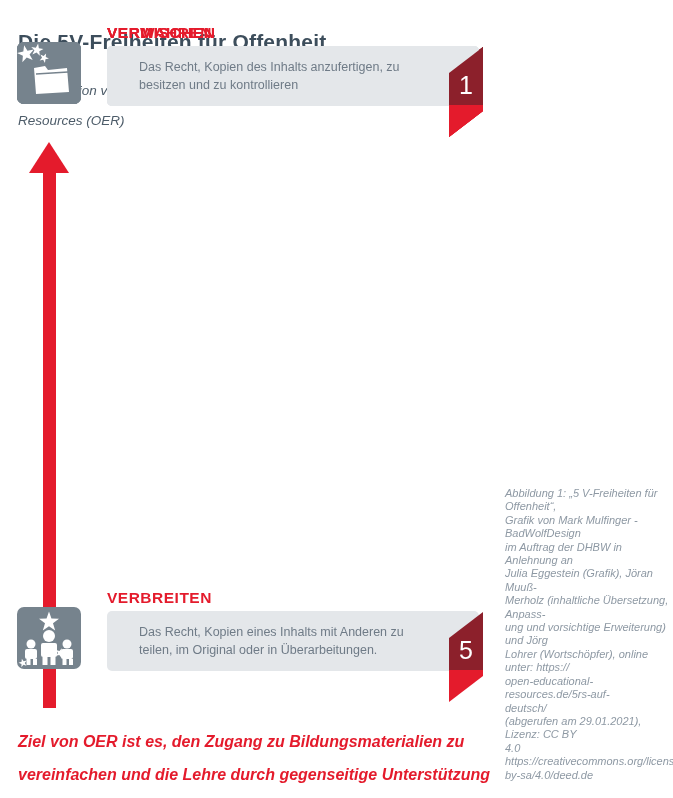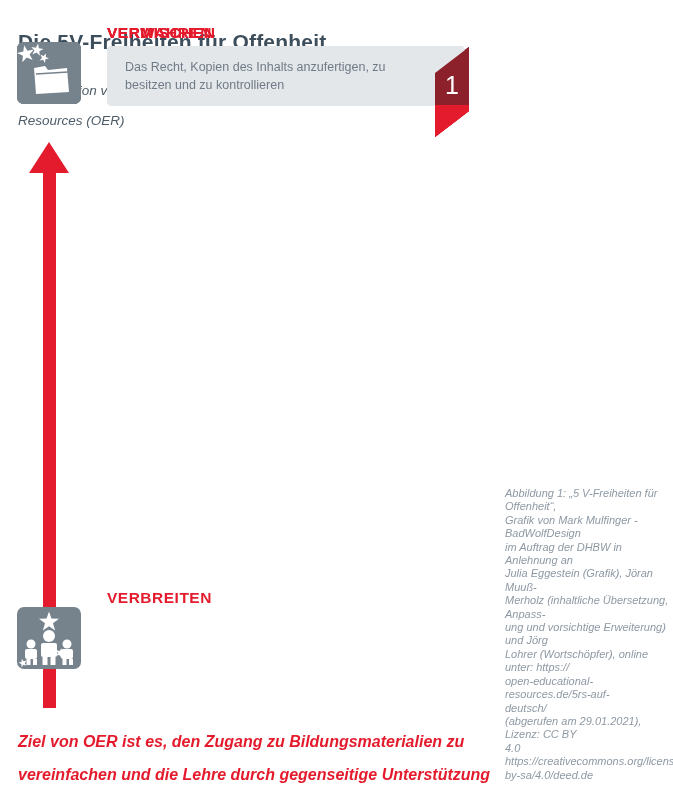--- a/index.html
+++ b/index.html
@@ -45,21 +45,21 @@
   .section:nth-of-type(4){top:460px;}
   .section:nth-of-type(5){top:565px;text-decoration:underline;}
   .freedom-icon{position:absolute;left:16px;top:17px;width:66px;height:64px;}
   .freedom-title{
     position:absolute;left:107px;top:0;width:360px;
     font-size:15.5px;font-weight:bold;color:var(--accent_red);letter-spacing:.5px;
   }
   .freedom-box{
     position:absolute;left:107px;top:22px;width:358px;height:60px;
     background:var(--box_gray);border-radius:5px;
-    display:flex;align-items:center;
+    display:flex;align-items:center;padding-left:14px;
   }
   .freedom-desc{
     padding:0 58px 0 18px;font-size:12.5px;line-height:18px;color:var(--body_text);
   }
   .ribbon{
     position:absolute;right:-4px;top:1px;width:34px;height:90px;
     background:linear-gradient(to bottom, var(--dark_red) 0 58px, var(--accent_red) 58px);
     clip-path:polygon(100% 0%, 100% 71%, 0% 100%, 0% 29%);
   }
   .ribbon-number{
@@ -102,20 +102,26 @@
       <rect x="10.5" y="53" width="4" height="6" fill="#fff"></rect>
       <rect x="17" y="53" width="4" height="6" fill="#fff"></rect>
       <circle cx="51" cy="38" r="4.5" fill="#fff"></circle>
       <rect x="45" y="43" width="12" height="10" rx="2" fill="#fff"></rect>
       <rect x="46.5" y="53" width="4" height="6" fill="#fff"></rect>
       <rect x="53" y="53" width="4" height="6" fill="#fff"></rect>
       <path d="M0,-10 L2.35,-3.24 L9.51,-3.09 L3.8,1.24 L5.88,8.09 L0,4 L-5.88,8.09 L-3.8,1.24 L-9.51,-3.09 L-2.35,-3.24 Z" transform="translate(7,57) scale(0.45) rotate(-15)" fill="#fff"></path>
       <path d="M0,-10 L2.35,-3.24 L9.51,-3.09 L3.8,1.24 L5.88,8.09 L0,4 L-5.88,8.09 L-3.8,1.24 L-9.51,-3.09 L-2.35,-3.24 Z" transform="translate(44,47) scale(0.5) rotate(20)" fill="#fff"></path>
     </svg>
     <div class="freedom-title">VERBREITEN</div>
+    <div class="freedom-box">
+      <div class="freedom-desc">Das Recht, Kopien eines Inhalts mit Anderen zu teilen, im Original oder in Überarbeitungen.</div>
+      <div class="ribbon">
+        <div class="ribbon-number">5</div>
+      </div>
+    </div>
   </div>
 
   <div class="section">
     <svg class="freedom-icon" viewBox="0 0 66 64">
       <rect x="1" y="1" width="64" height="62" rx="7" fill="#76838d"></rect>
       <g transform="rotate(18 36 38)">
         <rect x="25" y="20" width="24" height="34" rx="2" fill="none" stroke="#fff" stroke-width="2.5"></rect>
         <g stroke="#fff" stroke-width="5" stroke-linecap="round">
           <line x1="37" y1="29" x2="37" y2="45"></line>
           <line x1="30" y1="33" x2="44" y2="41"></line>

